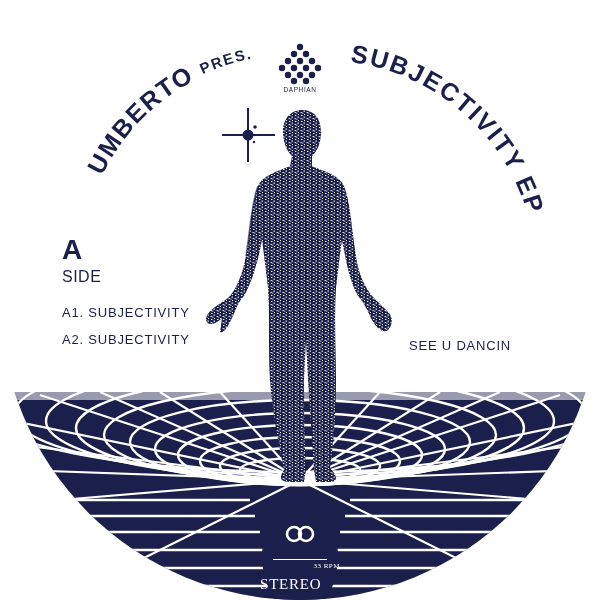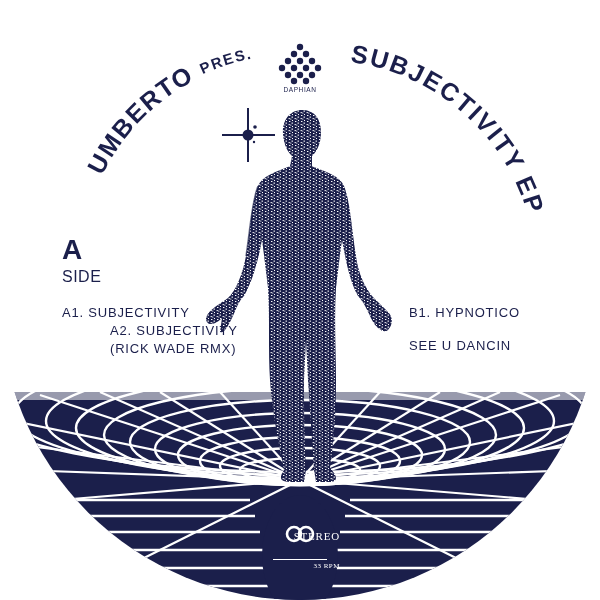--- a/index.html
+++ b/index.html
@@ -4,26 +4,26 @@
 <style>
   html, body { margin:0; padding:0; background:#ffffff; }
   body { width:600px; height:600px; position:relative; overflow:hidden; font-family:"Liberation Sans", sans-serif; }
   .label { position:absolute; left:0; top:0; width:600px; height:600px; }
   .abs { position:absolute; }
   .ink { color:#1b1f4b; }
   .side-letter { left:62px; top:236px; font-size:28px; font-weight:bold; line-height:1; }
   .side-word { left:62px; top:268px; font-size:16px; letter-spacing:0.5px; }
   .track { font-size:13px; letter-spacing:0.8px; line-height:18px; }
   .trackA1 { left:62px; top:304px; }
-  .trackA2 { left:62px; top:322px;margin-left:48px; }
+  .trackA2 { left:62px; top:331px; }
   .trackB1 { left:409px; top:304px; }
   .trackB2 { left:409px; top:337px; }
   .track div { white-space:nowrap; }
   .daphian-word { left:270px; top:86px; width:60px; text-align:center; font-size:6.5px; letter-spacing:0.6px; }
-  .stereo { left:260px; top:530px; width:80px; text-align:right; font-family:"Liberation Serif", serif; color:#ffffff; font-size:11px; letter-spacing:0.8px; }
+  .stereo { left:260px; top:576px; width:80px; text-align:left; font-family:"Liberation Serif", serif; color:#ffffff; font-size:15px; letter-spacing:0.8px; }
   .stereo-rule { left:273px; top:559px; width:54px; height:0; border-top:1px solid #ffffff; }
   .rpm { left:260px; top:562px; width:80px; text-align:right; font-family:"Liberation Serif", serif; color:#ffffff; font-size:7px; letter-spacing:0.5px; }
 </style>
 </head>
 <body>
 
 <div class="label">
   <svg class="abs" width="600" height="600" viewBox="0 0 600 600" style="left:0;top:0">
     <defs>
       <clipPath id="disc">
@@ -191,26 +191,22 @@
   <div class="abs ink daphian-word">DAPHIAN</div>
 
   <div class="abs ink side-letter">A</div>
   <div class="abs ink side-word">SIDE</div>
 
   <div class="abs ink track trackA1">
     <div>A1. SUBJECTIVITY</div>
   </div>
   <div class="abs ink track trackA2">
     <div>A2. SUBJECTIVITY</div>
-    <div>(RICK WADE RMX)</div>
   </div>
 
-  <div class="abs ink track trackB1">
-    <div>B1. HYPNOTICO</div>
-  </div>
   <div class="abs ink track trackB2">
     <div>SEE U DANCIN</div>
   </div>
 
   <div class="abs stereo">STEREO</div>
   <div class="abs stereo-rule"></div>
   <div class="abs rpm">33 RPM</div>
 </div>
 
 </body></html>

